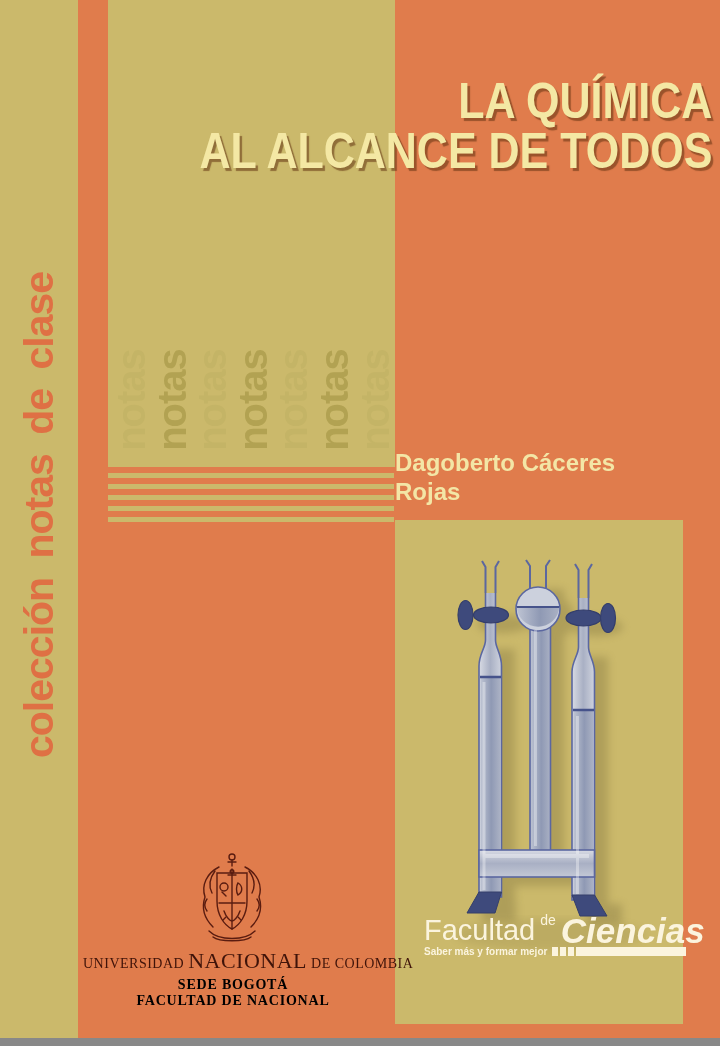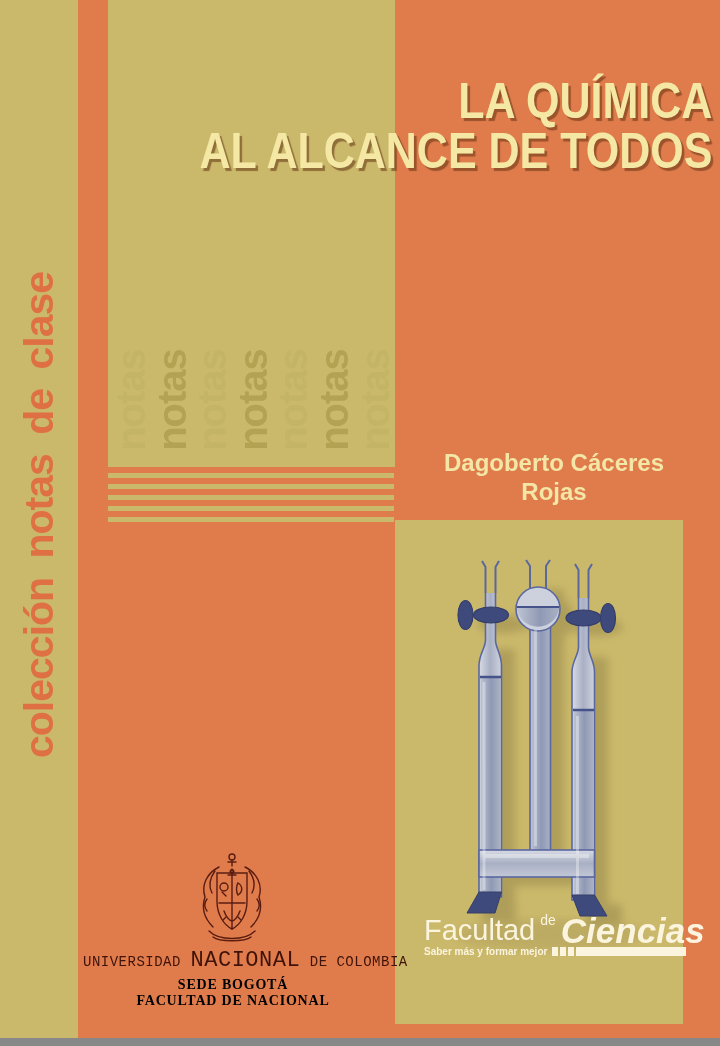--- a/index.html
+++ b/index.html
@@ -20,21 +20,21 @@
     position:absolute;right:8px;white-space:nowrap;
     font-weight:700;font-size:50px;line-height:50px;letter-spacing:0px;
     color:#f4e8a4;text-shadow:3px 3px 1px rgba(96,50,16,0.55);
     transform:scaleX(0.86);transform-origin:100% 50%;
   }
   .title-line1{top:76px;}
   .title-line2{top:126px;}
 
   
   .authors{
-    position:absolute;left:409px;top:448px;width:290px;text-align:center;
+    position:absolute;left:395px;top:448px;width:290px;text-align:left;
     color:#f3e6a6;font-weight:700;font-size:24px;line-height:29px;
   }
 
   
   .spine-text{
     position:absolute;left:-191px;top:488px;width:460px;height:80px;
     transform:rotate(-90deg);
     text-align:center;line-height:80px;white-space:nowrap;
     font-weight:700;font-size:41px;letter-spacing:-1px;word-spacing:9px;
     color:#df7044;
@@ -48,21 +48,21 @@
     transform:rotate(-90deg) translateX(-132px);transform-origin:0 0;
     font-weight:700;font-size:40px;line-height:41px;letter-spacing:-1px;text-align:center;
   }
   .notas-light > span{color:#c4b466;}
   .notas-dark  > span{color:#b2a252;}
 
   
   .crest{position:absolute;left:193px;top:851px;width:78px;height:100px;}
   .un-line1{
     position:absolute;left:83px;top:948px;width:300px;text-align:center;white-space:nowrap;
-    font-family:Liberation Mono, monospace;color:#3f1309;line-height:26px;
+    font-family:Liberation Serif, serif;color:#3f1309;line-height:26px;
   }
   .un-line1 .sm{font-size:14px;letter-spacing:0.5px;}
   .un-line1 .lg{font-size:22px;letter-spacing:0.5px;}
   .un-line2,.un-line3{
     position:absolute;left:83px;width:300px;text-align:center;
     font-family:"Liberation Serif",serif;font-weight:700;font-size:14px;
     letter-spacing:0.8px;color:#000000;
   }
   .un-line2{top:977px;}
   .un-line3{top:993px;}

